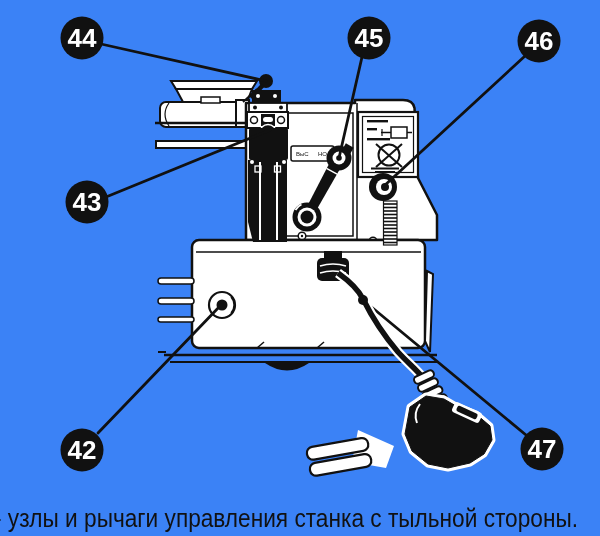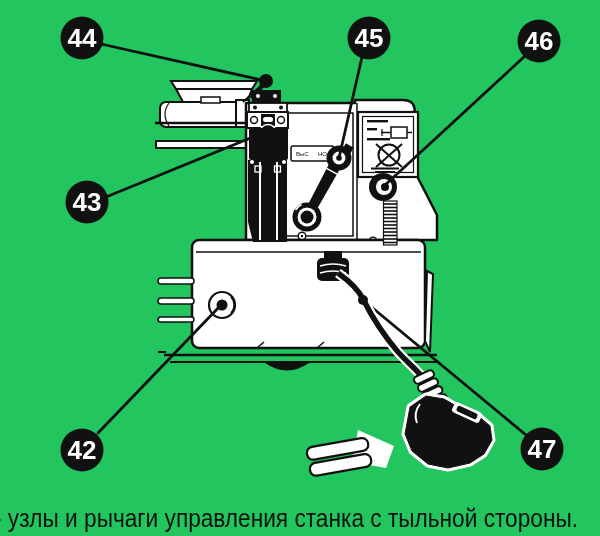--- a/index.html
+++ b/index.html
@@ -1,16 +1,16 @@
 <!DOCTYPE html>
 <html><head>
 <meta charset="utf-8">
 <style>
   html,body{margin:0;padding:0;background:#fff;}
-  #page{position:relative;width:600px;height:536px;background:#22c55e;overflow:hidden;
+  #page{position:relative;width:600px;height:536px;background:#3b82f6;overflow:hidden;
         font-family:"Liberation Sans", sans-serif;}
   svg{display:block;}
   .ln{stroke:#111;fill:none;}
   .wfill{fill:#fff;stroke:#111;}
   .bfill{fill:#111;stroke:none;}
   .wln{stroke:#fff;fill:none;}
   .callout-num{fill:#fff;font-family:"Liberation Sans",sans-serif;font-weight:bold;
                font-size:26px;text-anchor:middle;}
   .microtxt{fill:#111;font-family:"Liberation Sans",sans-serif;font-size:6px;}
   .caption{fill:#111;font-family:"Liberation Sans",sans-serif;font-size:25px;}

